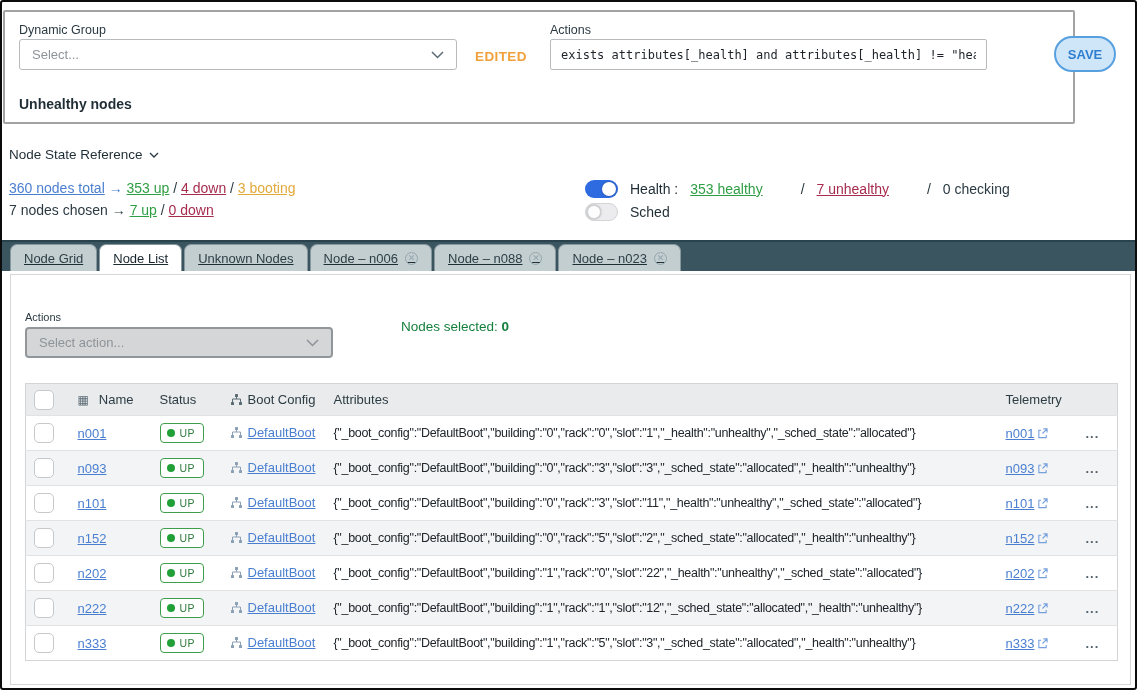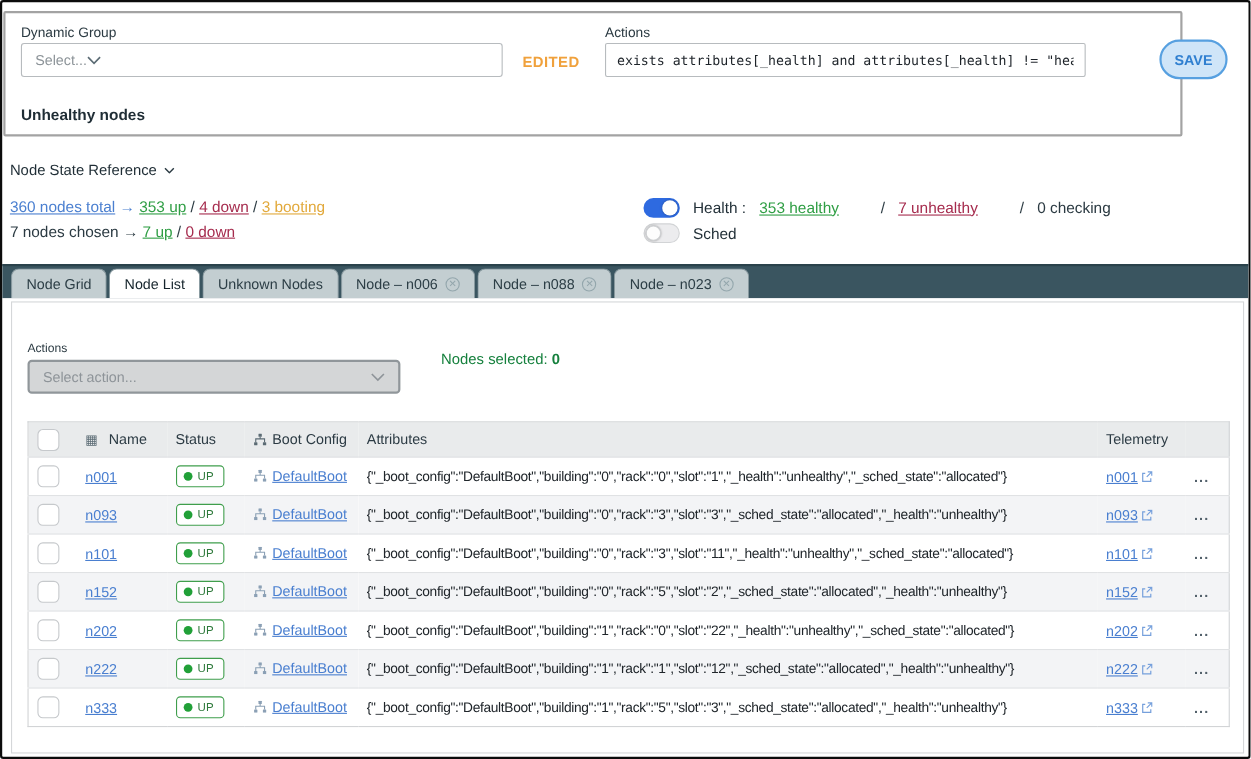--- a/index.html
+++ b/index.html
@@ -4,21 +4,21 @@
 <style>
   * { box-sizing: border-box; }
   html,body { margin:0; padding:0; background:#fff; font-family:"Liberation Sans", sans-serif; color:#1f2d35; }
   .screen { position:relative; width:1137px; height:690px; border:2px solid #0c0c0c; border-radius:3px; background:#fff; overflow:hidden; }
 
   
   .editor-panel { position:absolute; left:1px; top:8px; width:1072px; height:114px; border:2px solid #a3a3a3; border-radius:2px; background:#fff; }
   .field-label { position:absolute; font-size:12.5px; color:#2b3a42; }
   .dg-label { left:14px; top:11px; }
   .dg-select { position:absolute; left:14px; top:27px; width:438px; height:31px; border:1px solid #b7bbbe; border-radius:3px; background:#fff;
-               display:flex; align-items:center; justify-content:flex-start; padding:0 12px; cursor:pointer; }
+               display:flex; align-items:center; justify-content:space-between; padding:0 12px; cursor:pointer; }
   .dg-select .ph { color:#8d9499; font-size:13px; }
   .edited { position:absolute; left:470px; top:37px; color:#f0a13c; font-weight:bold; font-size:13.5px; letter-spacing:.4px; }
   .sel-label { left:545px; top:11px; }
   .sel-input { position:absolute; left:545px; top:27px; width:437px; height:31px; border:1px solid #b7bbbe; border-radius:2px;
                font-family:"DejaVu Sans Mono", monospace; font-size:12px; color:#1d2329; padding:0 10px; background:#fff; }
   .save-btn { position:absolute; left:1049px; top:24px; width:62px; height:36px; border-radius:18px; border:2px solid #57a0e0;
               background:#cfe5f8; color:#2f7fd0; font-size:13px; font-weight:bold; cursor:pointer; font-family:inherit; }
   .group-name { position:absolute; left:14px; top:84px; font-size:14px; font-weight:600; color:#1f2d35; }
 
   
@@ -34,31 +34,31 @@
   .toggle { position:relative; width:33px; height:18px; border-radius:9px; cursor:pointer; flex:0 0 auto; }
   .toggle.on { background:#2e6ae0; }
   .toggle.off { background:#ececee; border:1px solid #d2d4d6; }
   .toggle .knob { position:absolute; top:2px; width:14px; height:14px; border-radius:50%; background:#fff; box-shadow:0 0 2px rgba(0,0,0,.35); }
   .toggle.on .knob { right:2px; }
   .toggle.off .knob { left:1px; top:1px; background:#fdfdfd; border:1px solid #cfd1d3; }
   .hgap { display:inline-block; width:14px; }
 
   
   .tab-bar { position:absolute; left:0; top:238px; width:1133px; height:31px; background:#3a5560; border-top:2px solid #2a424b;
-             display:flex; align-items:flex-end; padding-left:8px; }
+             display:flex; align-items:flex-end; padding-left:8px;text-decoration:underline; }
   .tab { display:flex; align-items:center; gap:7px; height:27px; padding:0 13px; margin-right:2px; font-size:13px; color:#2c3e46;
          background:#c3ced1; border:1px solid #87989e; border-bottom:none; border-radius:7px 7px 0 0; cursor:pointer; white-space:nowrap; }
   .tab.active { background:#ffffff; color:#15242c; }
   .tab-close { display:inline-flex; align-items:center; justify-content:center; width:13px; height:13px; border:1px solid #93a6ac;
                border-radius:50%; color:#93a6ac; font-size:9px; line-height:1; cursor:pointer; }
 
   
   .main-panel { position:absolute; left:8px; top:272px; width:1121px; height:411px; border:1px solid #d5d7d9; background:#fff; }
   .actions-label { position:absolute; left:14px; top:36px; font-size:11px; color:#2b3a42; }
-  .action-select { position:absolute; left:14px; top:52px; width:339px; height:31px; background:#d4d6d7; border:2px solid #90969a;
+  .action-select { position:absolute; left:14px; top:52px; width:308px; height:31px; background:#d4d6d7; border:2px solid #90969a;
                    border-radius:4px; display:flex; align-items:center; justify-content:space-between; padding:0 12px; cursor:default; }
   .action-select .ph { color:#8e9499; font-size:13px; }
   .nodes-selected { position:absolute; left:390px; top:44px; font-size:13.5px; color:#15803d; }
   .nodes-selected b { font-weight:bold; }
 
   
   .table-wrap { position:absolute; left:14px; top:108px; width:1093px; }
   table { width:100%; border-collapse:collapse; border:1px solid #d2d4d6; table-layout:fixed; }
   th { background:#e9ebec; height:32px; text-align:left; font-weight:normal; font-size:13px; color:#2c3b44; padding:0 8px; white-space:nowrap; }
   td { height:35px; padding:0 8px; font-size:13px; border-top:1px solid #e0e2e4; white-space:nowrap; overflow:hidden; }

